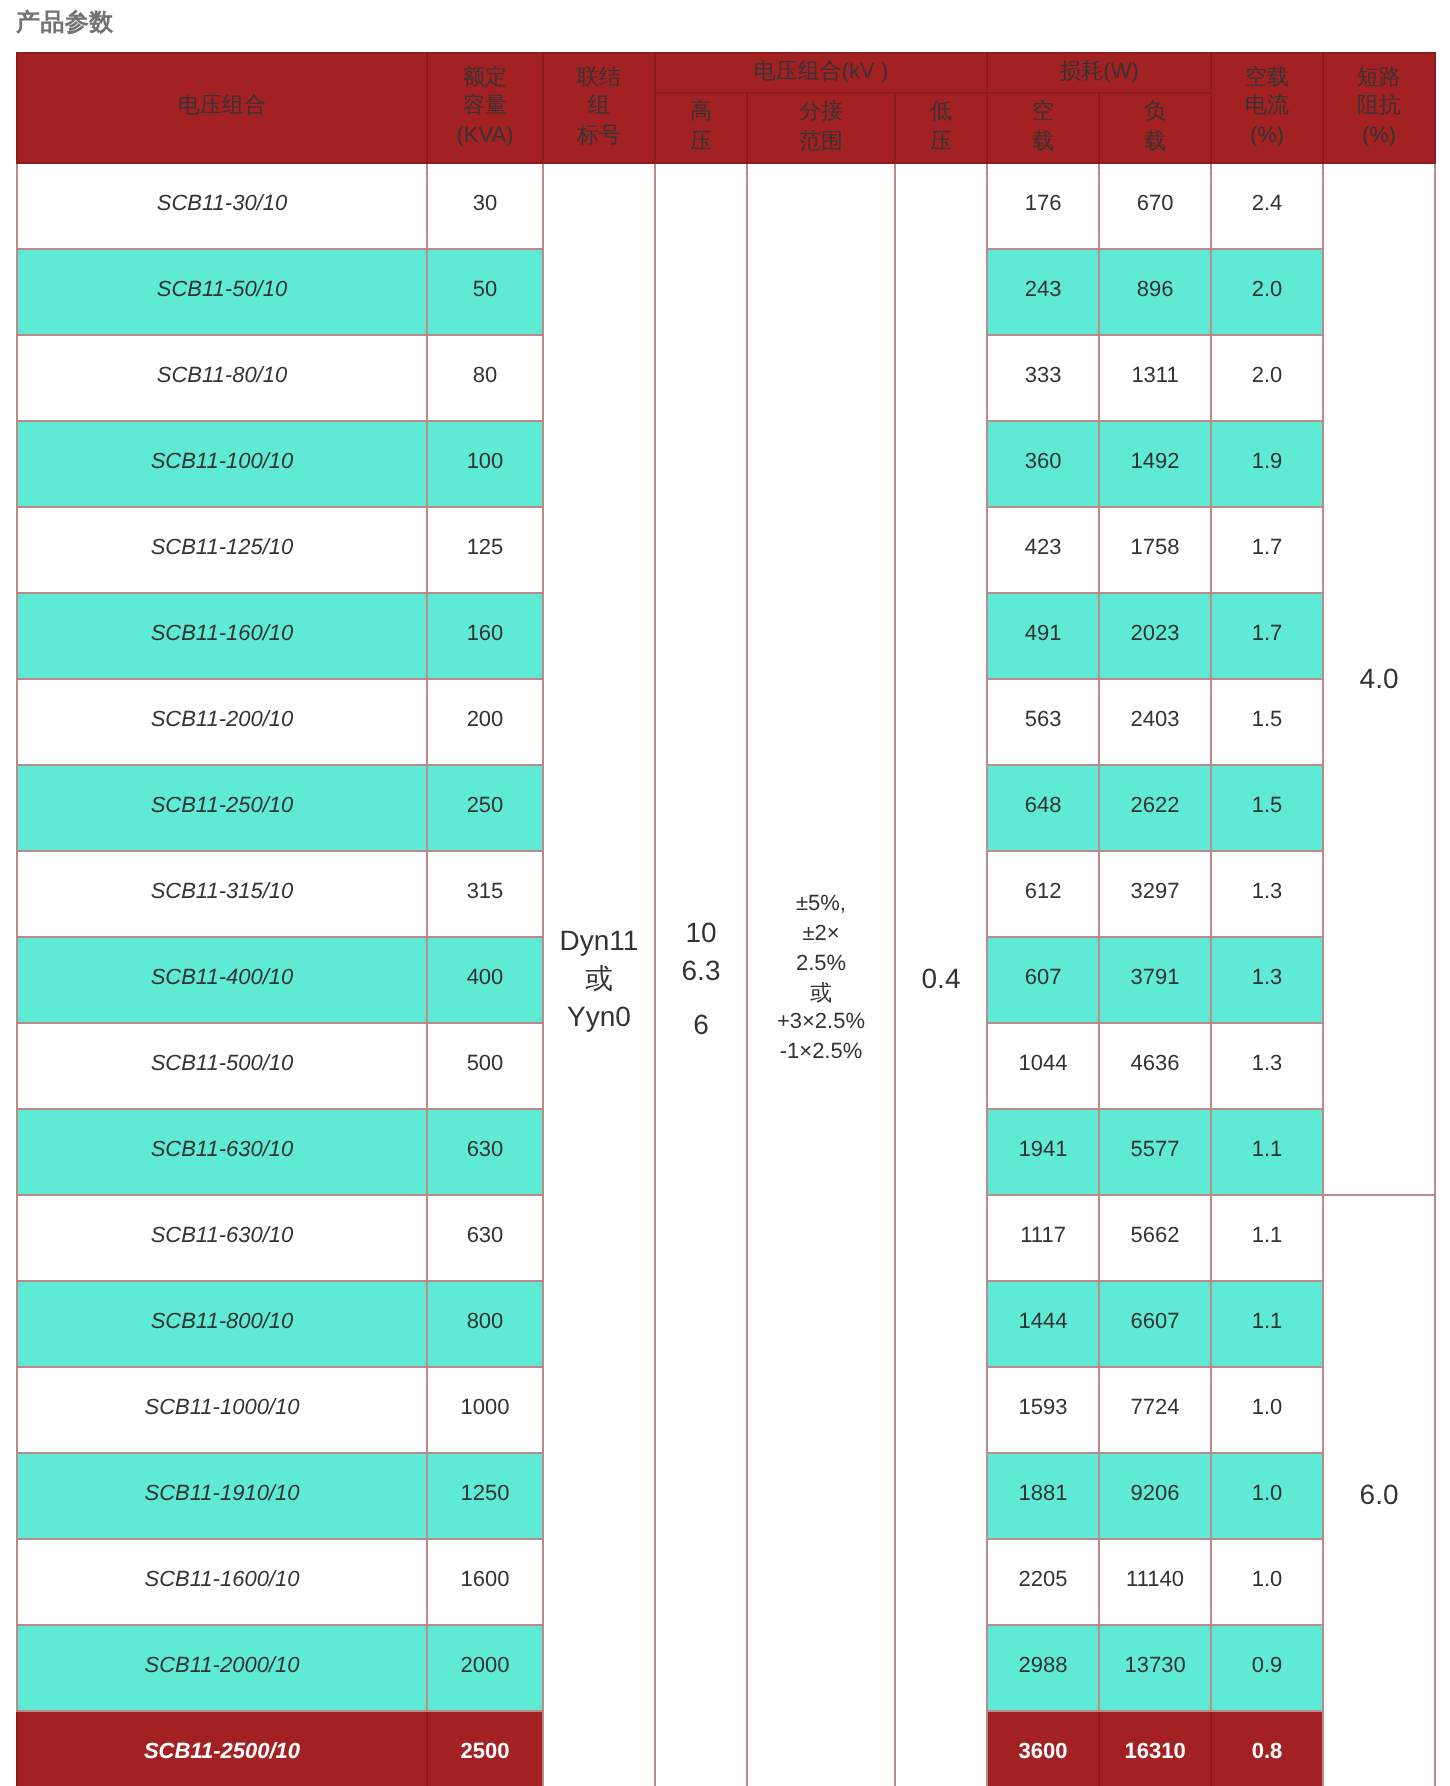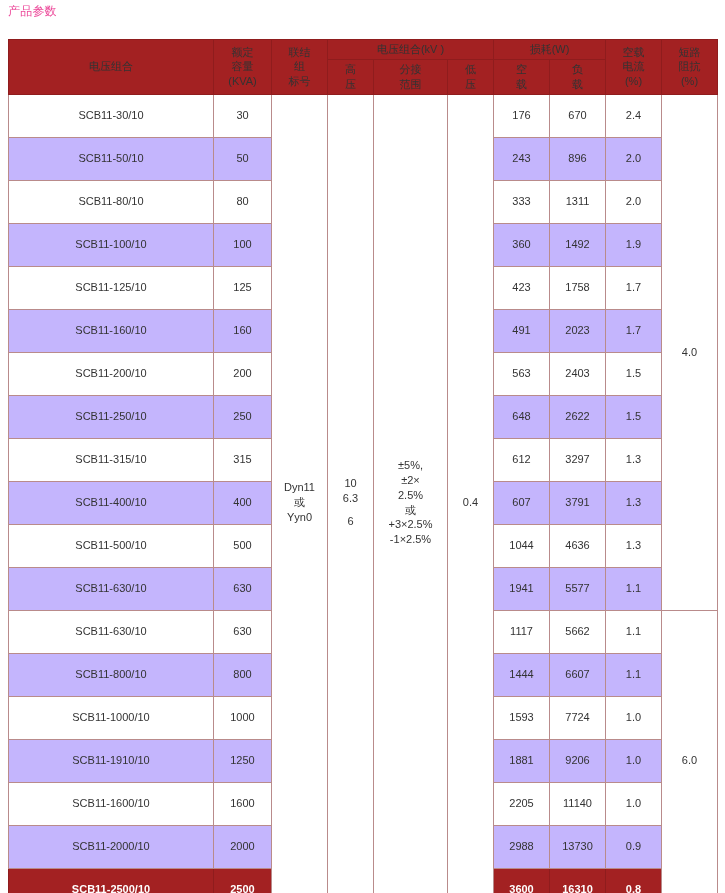--- a/index.html
+++ b/index.html
@@ -13,23 +13,23 @@
     font-family: "Liberation Sans", sans-serif;
     color: #333;
     overflow: hidden;
   }
   .page {
     width: 725px;
     position: relative;
   }
   .page-title {
     font-size: 12px;
-    font-weight: normal;
-    color: #ec4899;
-    padding: 3px 0 19px 8px;
+    font-weight: bold;
+    color: #737373;
+    padding: 3px 0 6px 8px;
     letter-spacing: 0.2px;
   }
   table.param-table {
     border-collapse: collapse;
     table-layout: fixed;
     width: 709px;
     margin-left: 8px;
     font-size: 11px;
   }
   table.param-table td,
@@ -53,34 +53,35 @@
   .hdr-vert {
     font-size: 11px;
     line-height: 1.25;
   }
   
   tbody tr td {
     height: 38px;
     background: #ffffff;
   }
   tbody tr.alt td {
-    background: #c4b5fd;
+    background: #5eead4;
   }
   tbody tr.highlight td {
     background: #a32122;
     color: #ffffff;
     font-weight: bold;
     border-color: #8f1c1d !important;
   }
   td.model {
     font-size: 11px;
+    font-style: italic;
   }
   td.merged {
     background: #ffffff !important;
-    font-size: 11px;
+    font-size: 14px;
     line-height: 1.9;
   }
   td.merged-tap {
     background: #ffffff !important;
     font-size: 11px;
     line-height: 1.9;
   }
   .mline { display: block; }
   .gap { display: block; height: 8px; }
 </style>

